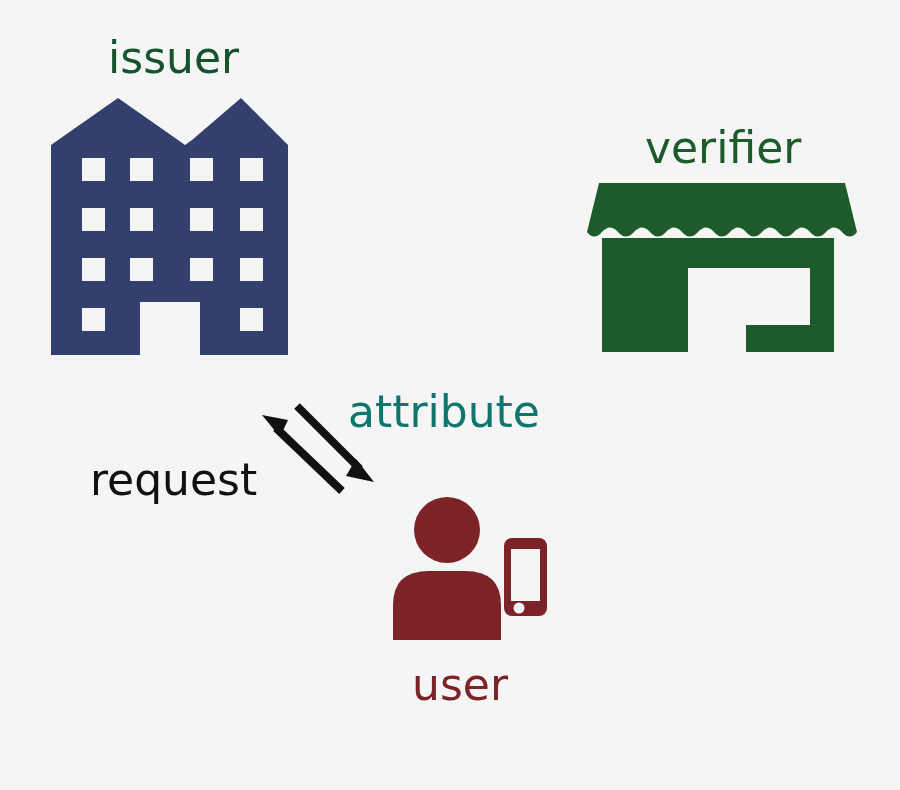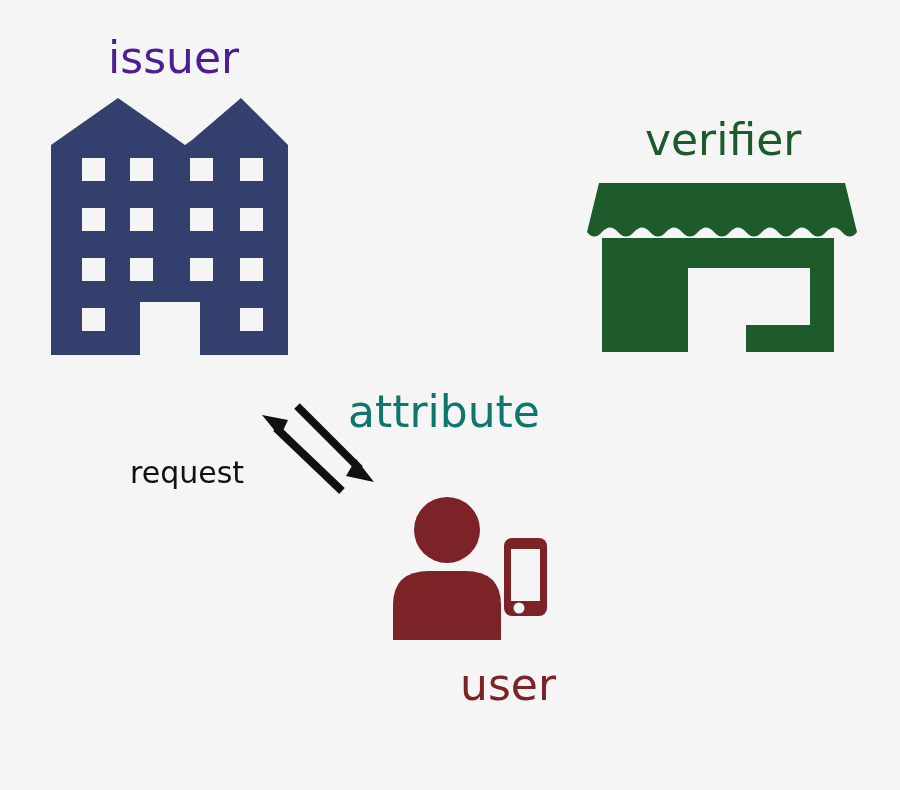--- a/index.html
+++ b/index.html
@@ -28,66 +28,64 @@
     font-weight: 400;
     white-space: nowrap;
     line-height: 1;
     user-select: none;
   }
   
   #issuer-label {
     left: 108px;
     top: 36px;
     font-size: 44px;
-    color: #4c1d95;
+    color: #14532d;
   }
   #issuer-icon {
     left: 45px;
     top: 90px;
   }
   
   #verifier-label {
     left: 645px;
-    top: 118px;
+    top: 126px;
     font-size: 44px;
     color: #1d5b2a;
   }
   #verifier-icon {
     left: 578px;
     top: 175px;
   }
   
   #user-label {
     left: 412px;
     top: 663px;
     font-size: 44px;
     color: #7b2327;
-    margin-left: 48px;
   }
   #user-icon {
     left: 385px;
     top: 495px;
   }
   
   #flow-arrows {
     left: 250px;
     top: 390px;
   }
   #attribute-label {
     left: 348px;
     top: 390px;
     font-size: 44px;
     color: #0f766e;
   }
   #request-label {
     left: 90px;
     top: 458px;
-    font-size: 30px;
+    font-size: 44px;
     color: #111111;
-    margin-left: 40px;
   }
 </style>
 </head>
 <body>
 
 <div id="stage">
 
   <div class="label" id="issuer-label">issuer</div>
 
   <div class="node" id="issuer-icon">

